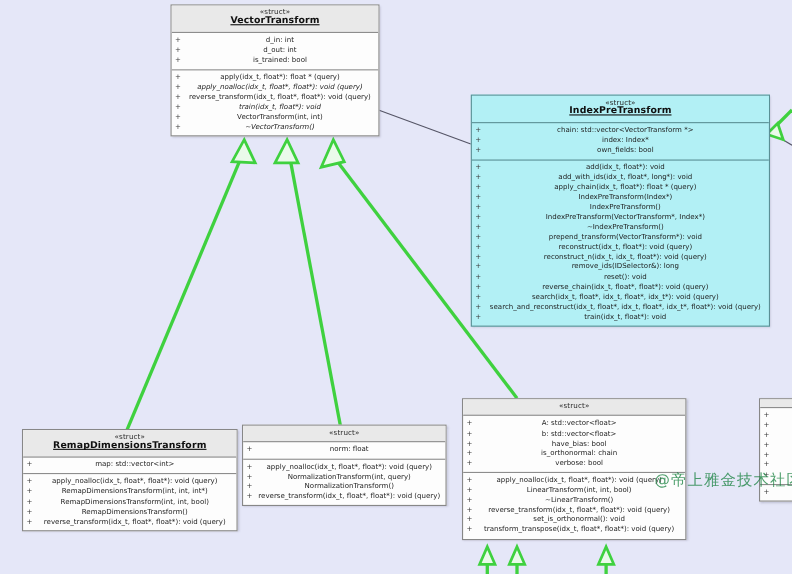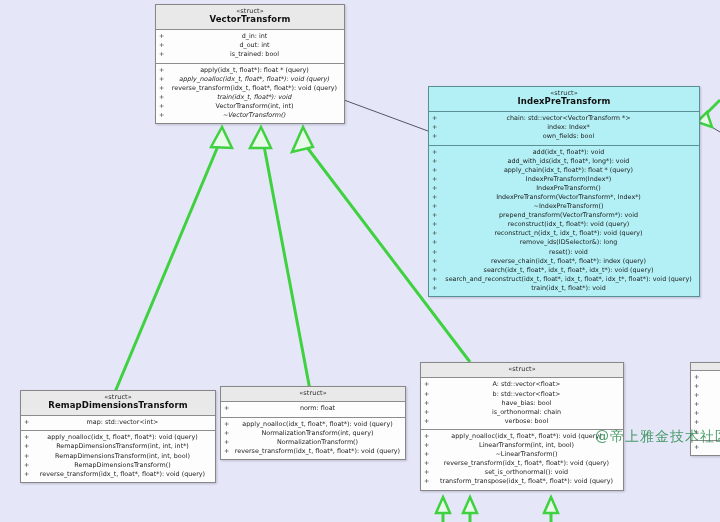--- a/index.html
+++ b/index.html
@@ -54,20 +54,21 @@
   .uml .stereo {
     font-size: 6.5px;
     color: #2b2b2b;
     letter-spacing: 0.1px;
   }
   .uml .cname {
     font-size: 8.5px;
     font-weight: bold;
     color: #101010;
     letter-spacing: 0.1px;
+    text-decoration: underline;
   }
   .uml .compart {
     border-bottom: 1px solid #8d8d8d;
     padding: 2px 0 3px 0;
   }
   .uml.cyan .compart {
     border-bottom: 1px solid #5a8f95;
   }
   .uml .compart.last {
     border-bottom: none;
@@ -257,21 +258,21 @@
         <div class="row">
           <span class="vis">+</span>
           <span class="sig">remove_ids(IDSelector&amp;): long</span>
         </div>
         <div class="row">
           <span class="vis">+</span>
           <span class="sig">reset(): void</span>
         </div>
         <div class="row">
           <span class="vis">+</span>
-          <span class="sig">reverse_chain(idx_t, float*, float*): index (query)</span>
+          <span class="sig">reverse_chain(idx_t, float*, float*): void (query)</span>
         </div>
         <div class="row">
           <span class="vis">+</span>
           <span class="sig">search(idx_t, float*, idx_t, float*, idx_t*): void (query)</span>
         </div>
         <div class="row">
           <span class="vis">+</span>
           <span class="sig">search_and_reconstruct(idx_t, float*, idx_t, float*, idx_t*, float*): void (query)</span>
         </div>
         <div class="row">

